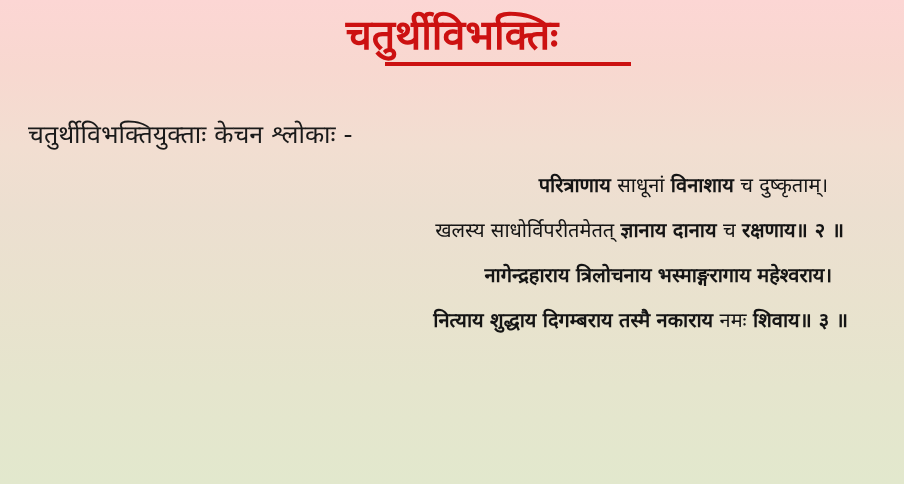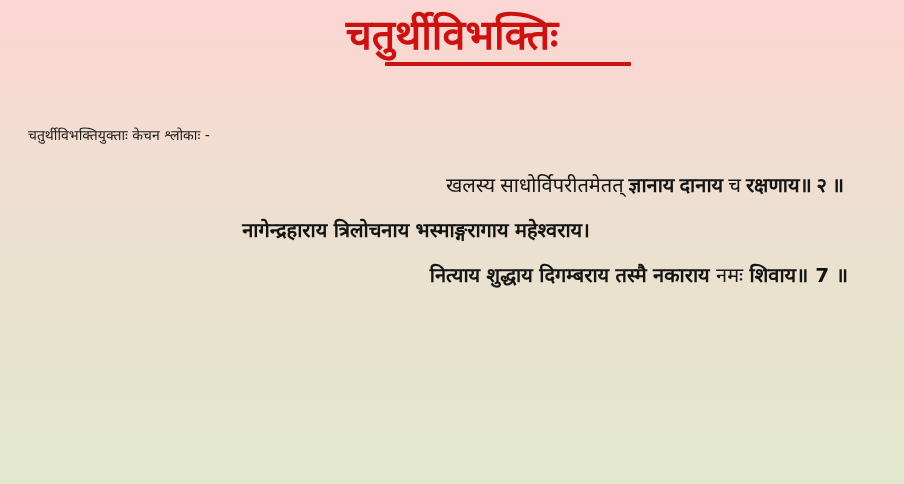--- a/index.html
+++ b/index.html
@@ -55,21 +55,21 @@
     background: #cc1111;
   }
 
   
   #subtitle {
     position: absolute;
     left: 28px;
     top: 122px;
     color: #1a1a1a;
     font-family: "DejaVu Sans", "Liberation Sans", sans-serif;
-    font-size: 14px;
+    font-size: 25px;
     line-height: 26px;
     font-weight: 400;
     white-space: nowrap;
   }
 
   
   #verses {
     position: absolute;
     left: 0;
     top: 163px;
@@ -92,35 +92,36 @@
   }
   .verse-line .w.bold {
     font-weight: 700;
   }
   .verse-line .w.light {
     font-weight: 400;
   }
   .verse-line.pad-a { padding-right: 28px; }
   .verse-line.pad-b { padding-right: 26px; }
   .verse-line.pad-c { padding-right: 16px; }
-  .verse-line.pad-d { padding-right: 12px; font-family: Liberation Serif, serif; }
-  .verse-line.pad-e { padding-right: 24px; text-align: center; }
+  .verse-line.pad-d { padding-right: 12px; }
+  .verse-line.pad-e { padding-right: 24px; }
   .verse-line.pad-f { padding-right: 8px; }
 </style>
 </head>
 <body>
 
 <div id="slide">
 
   <div id="title-block">
     <span id="page-title">चतुर्थीविभक्तिः</span>
   </div>
   <div id="title-underline"></div>
 
   <div id="subtitle">चतुर्थीविभक्तियुक्ताः केचन श्लोकाः  -</div>
 
   <div id="verses">
+    <div class="verse-line pad-a"><span class="w bold">परित्राणाय</span> <span class="w light">साधूनां</span> <span class="w bold">विनाशाय</span> <span class="w light">च</span> <span class="w light">दुष्कृताम्।</span></div>
     <div class="verse-line pad-d"><span class="w light">खलस्य</span> <span class="w light">साधोर्विपरीतमेतत्</span> <span class="w bold">ज्ञानाय</span> <span class="w bold">दानाय</span> <span class="w light">च</span> <span class="w bold">रक्षणाय॥ २ ॥</span></div>
     <div class="verse-line pad-e"><span class="w bold">नागेन्द्रहाराय</span> <span class="w bold">त्रिलोचनाय</span> <span class="w bold">भस्माङ्गरागाय</span> <span class="w bold">महेश्वराय।</span></div>
-    <div class="verse-line pad-f"><span class="w bold">नित्याय</span> <span class="w bold">शुद्धाय</span> <span class="w bold">दिगम्बराय</span> <span class="w bold">तस्मै</span> <span class="w bold">नकाराय</span> <span class="w light">नमः</span> <span class="w bold">शिवाय॥ 7 ॥</span></div>
+    <div class="verse-line pad-f"><span class="w bold">नित्याय</span> <span class="w bold">शुद्धाय</span> <span class="w bold">दिगम्बराय</span> <span class="w bold">तस्मै</span> <span class="w bold">नकाराय</span> <span class="w light">नमः</span> <span class="w bold">शिवाय॥ ३ ॥</span></div>
   </div>
 
 </div>
 
 </body></html>

